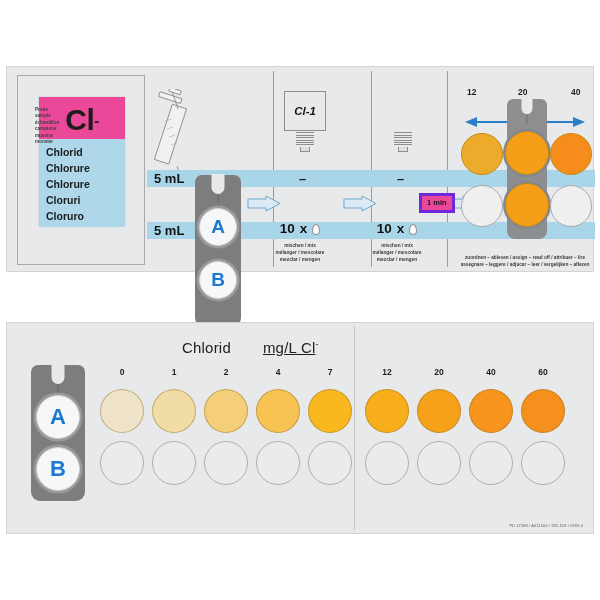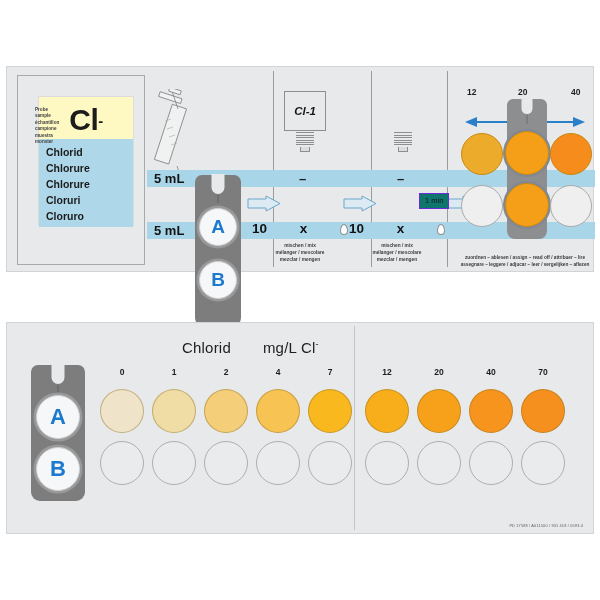--- a/index.html
+++ b/index.html
@@ -22,22 +22,22 @@
 
   
   .vsep { position: absolute; top: 4px; bottom: 4px; width: 1px; background: #9a9b9c; }
 
   
   #name-frame {
     position: absolute; left: 10px; top: 8px; width: 128px; height: 190px;
     border: 1px solid #a8a9aa; background: #e8e9ea;
   }
   #name-inner {
-    position: absolute; left: 20px; top: 20px; width: 96px; height: 130px;
-    background: #fef9c3; border: 1px solid #dcdcdc;
+    position: absolute; left: 20px; top: 20px; width: 88px; height: 130px;
+    background: #ec4899; border: 1px solid #dcdcdc;
   }
   #cl-symbol {
     height: 42px; display: flex; align-items: center; justify-content: center;
     font-size: 30px; font-weight: bold; color: #1c1c1c; letter-spacing: -0.5px;
     padding-top: 4px;
   }
   #cl-symbol sup { font-size: 15px; vertical-align: super; }
   #name-list {
     background: #aed8ea; padding: 5px 0 6px 7px; height: 88px;
   }
@@ -123,39 +123,39 @@
 
   
   .arrow { position: absolute; width: 34px; height: 17px; }
   #arrow-1 { left: 240px; top: 128px; }
   #arrow-2 { left: 336px; top: 128px; }
   #arrow-3 { left: 437px; top: 128px; }
 
   .mix { position: absolute; top: 152px; text-align: center; width: 96px; }
   .mix .count {
     font-size: 13.5px; font-weight: bold; color: #121212; line-height: 20px;
-    display: flex; align-items: center; justify-content: space-between; gap: 5px;
+    display: flex; align-items: center; justify-content: center; gap: 5px;
   }
   .mix .drop {
     display: inline-block; width: 8px; height: 11px; background: #fdfdfd;
     border: 1px solid #8e8f90;
     border-radius: 50% 50% 50% 50% / 62% 62% 38% 38%;
     transform: rotate(0deg); position: relative; top: 0;
   }
   .mix .sub {
     font-size: 4.8px; font-weight: bold; color: #3c3c3c; line-height: 6.8px; padding-top: 4px;
   }
   #mix-1 { left: 245px; }
   #mix-2 { left: 342px; }
 
   
   #min-tag {
     position: absolute; left: 412px; top: 126px;
-    border: 1px solid #6d28d9; background: #0f766e;
-    font-size: 7.5px; font-weight: normal; color: #161616;
+    border: 3px solid #6d28d9; background: #ec4899;
+    font-size: 7.5px; font-weight: bold; color: #161616;
     padding: 2px 5px; line-height: 10px;
   }
 
   
   #result-area { position: absolute; left: 448px; top: 6px; width: 140px; height: 196px; }
   .res-num {
     position: absolute; font-size: 8.5px; font-weight: bold; color: #1e1e1e; top: 14px;
   }
   #rn-0 { left: 12px; }
   #rn-1 { left: 63px; }
@@ -196,21 +196,21 @@
     font-size: 4.7px; font-weight: bold; color: #3a3a3a; line-height: 6.6px;
   }
 
   
   #bot-vsep { position: absolute; left: 347px; top: 3px; bottom: 3px; width: 1px; background: #c4c5c6; }
 
   #chart-title {
     position: absolute; left: 175px; top: 16px;
     font-size: 15px; color: #1e1e1e; letter-spacing: 0.2px;
   }
-  #chart-title .unit { margin-left: 32px; }
+  #chart-title .unit { margin-left: 32px; text-decoration: underline; }
   #chart-title sup { font-size: 9px; vertical-align: super; }
 
   #paddle-bot { left: 24px; top: 42px; width: 54px; height: 136px; }
   #paddle-bot .well { width: 44px; height: 44px; }
   #paddle-bot .well-a { top: 30px; }
   #paddle-bot .well-b { top: 82px; }
   #paddle-bot .well { font-size: 22px; }
 
   .scale-col { position: absolute; top: 42px; width: 50px; text-align: center; }
   .scale-col .num {
@@ -447,21 +447,21 @@
           <div class="num">20</div>
           <div class="swatch" style="background: rgb(247, 161, 27);"></div>
           <div class="blank"></div>
         </div>
         <div class="scale-col" style="left: 459px;">
           <div class="num">40</div>
           <div class="swatch" style="background: rgb(246, 148, 29);"></div>
           <div class="blank"></div>
         </div>
         <div class="scale-col" style="left: 511px;">
-          <div class="num">70</div>
+          <div class="num">60</div>
           <div class="swatch" style="background: rgb(245, 144, 30);"></div>
           <div class="blank"></div>
         </div>
       </div>
 
     <div id="code-text">PD 17588 / A011500 / 931 418 / 0593.4</div>
   </div>
 </div>
 
 </body></html>

